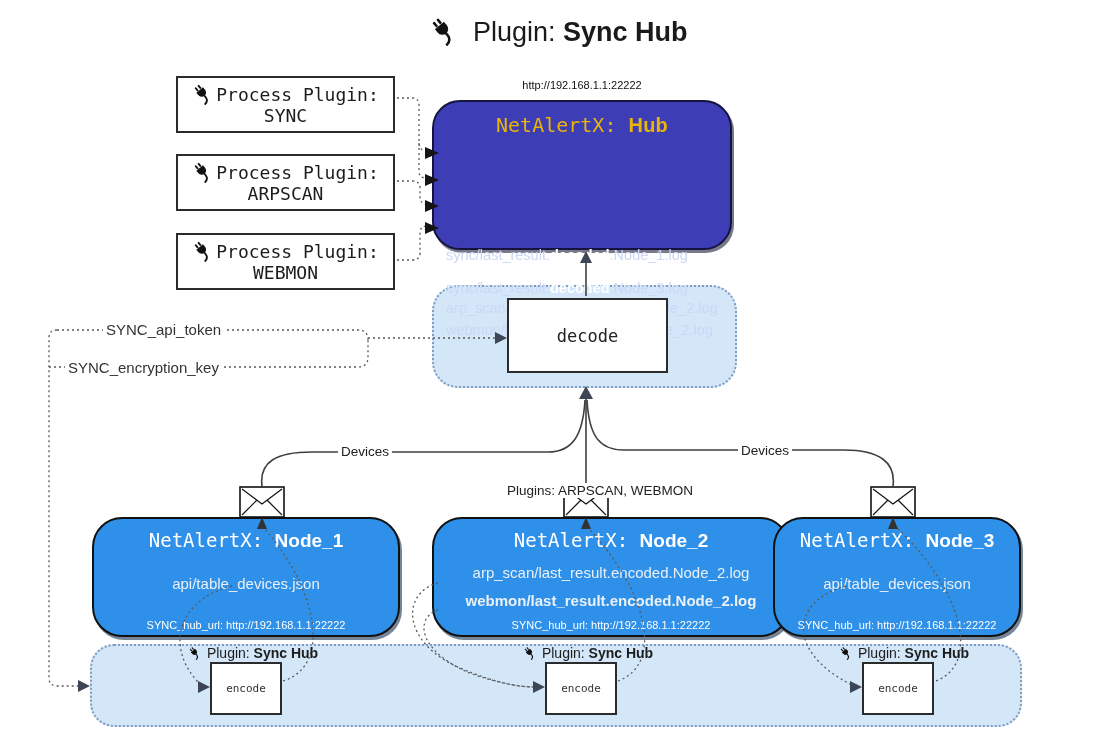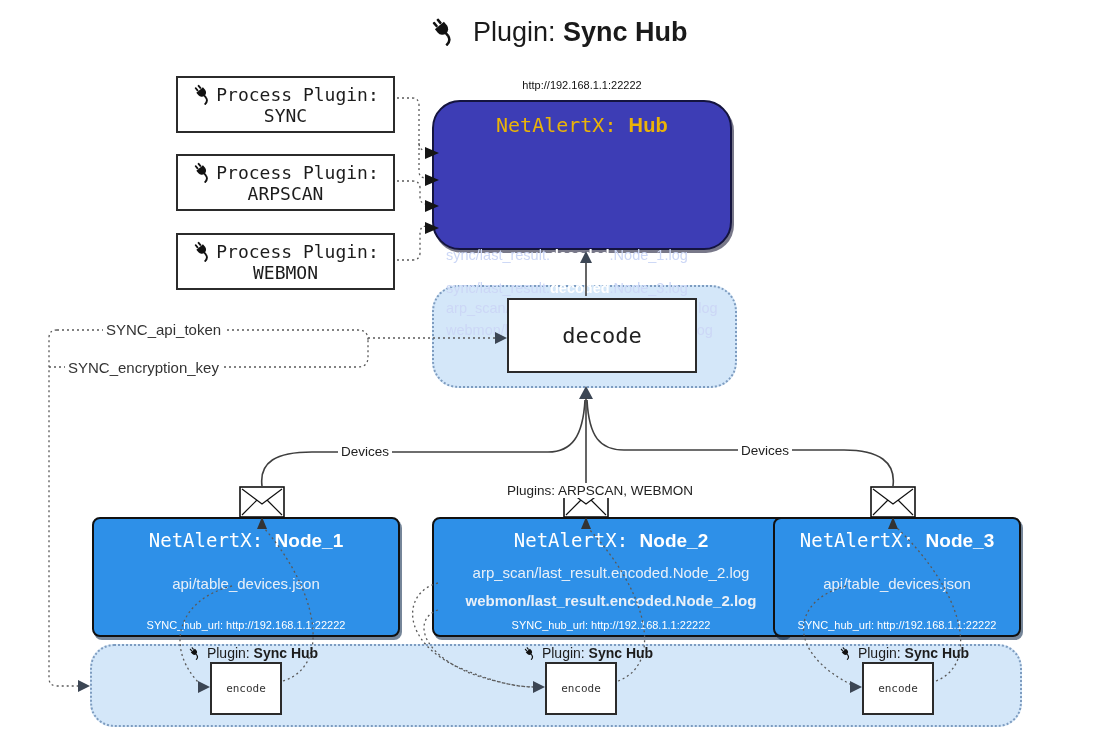--- a/index.html
+++ b/index.html
@@ -27,35 +27,35 @@
   .pbox { left:176px; width:219px; height:57px; background:#ffffff; border:2px solid #2b2b2b;
           z-index:2; text-align:center; }
   #pbox0{ top:76px; } #pbox1{ top:154px; } #pbox2{ top:233px; }
   .pbox .row1 { margin-top:5px; font-size:18px; color:#1c1c1c; }
   .pbox .row1 svg { vertical-align:-4px; margin-right:2px; }
   .pbox .row2 { font-size:18px; color:#1c1c1c; }
 
   
   #decode-panel { left:432px; top:285px; width:305px; height:103px; background:#d4e7f9;
                   border:2px dotted #7d9cc0; border-radius:26px; z-index:1; }
-  #decode-box { left:507px; top:298px; width:190px; height:75px; background:#ffffff;
+  #decode-box { left:507px; top:298px; width:161px; height:75px; background:#ffffff;
                 border:2px solid #2b2b2b; z-index:2; display:flex; align-items:center;
-                justify-content:center; font-size:22px; color:#222; }
+                justify-content:center; font-size:17px; color:#222; }
 
   
   .linelabel { background:#ffffff; padding:0 3px; z-index:5; white-space:nowrap; }
   #key-token { left:103px; top:321px; font-size:15px; color:#333; }
   #key-enc   { left:65px;  top:359px; font-size:15px; color:#333; }
   #lbl-dev-l { left:338px; top:444px; font-size:13.5px; color:#222; }
   #lbl-dev-r { left:738px; top:443px; font-size:13.5px; color:#222; }
   #lbl-plugins { left:504px; top:483px; font-size:13.5px; color:#222; }
 
   
   .node { top:517px; height:120px; background:#2e90e8; border:2px solid #111111;
-          border-radius:8px; z-index:2; box-shadow:2px 3px 0 rgba(5,35,70,.55); }
+          border-radius:30px; z-index:2; box-shadow:2px 3px 0 rgba(5,35,70,.55); }
   #node0{ left:92px;  width:308px; }
   #node1{ left:432px; width:358px; }
   #node2{ left:773px; width:248px; }
   .node .ntitle { margin-top:10px; text-align:center; font-size:19px; color:#ffffff; white-space:nowrap; }
   .node-line { position:absolute; width:100%; text-align:center; font-size:15px; color:#e9f0f8; white-space:nowrap; }
   #node0 .node-line{ top:56px; }
   #node1 .nl0{ top:45px; } #node1 .nl1{ top:73px;font-weight:bold; }
   #node2 .node-line{ top:56px; }
   .nfooter { position:absolute; top:100px; width:100%; text-align:center; font-size:11px; color:#ffffff; white-space:nowrap; }
 

